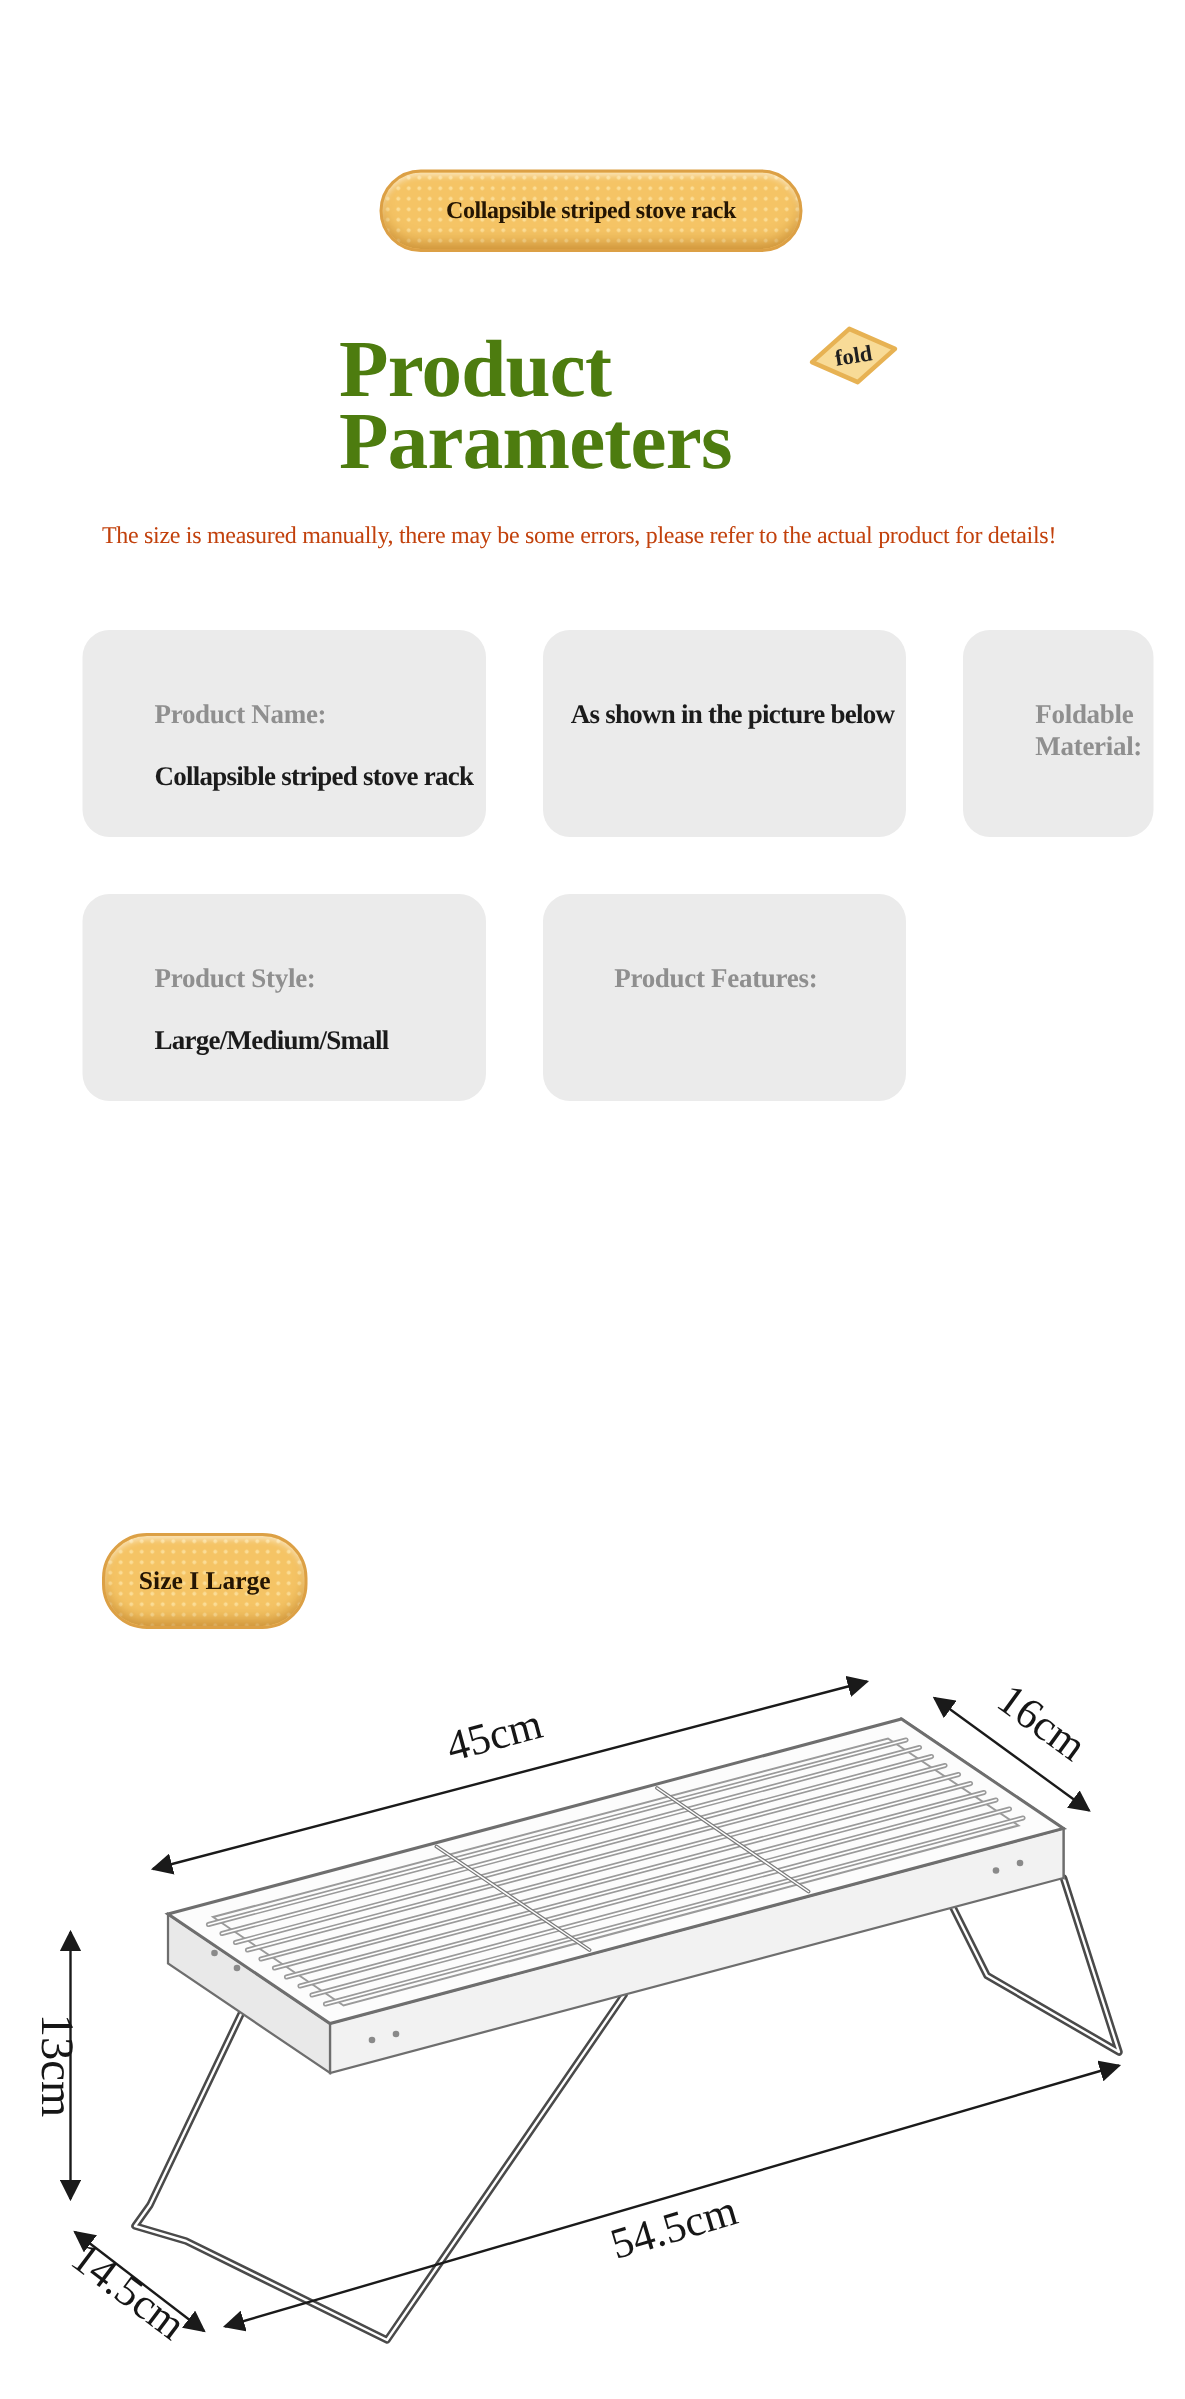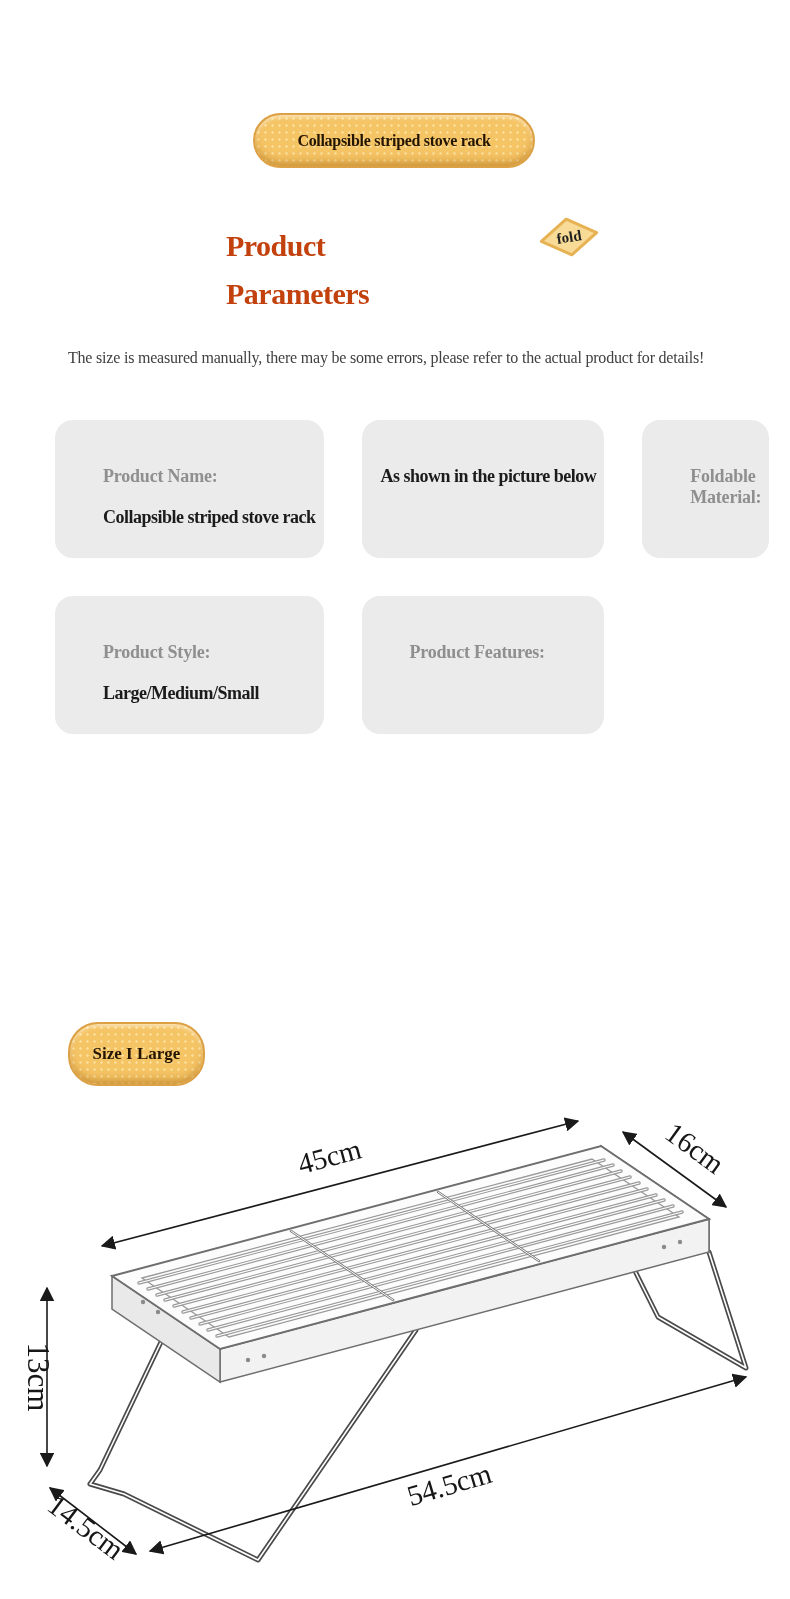--- a/index.html
+++ b/index.html
@@ -18,29 +18,29 @@
     box-shadow: inset 0 -7px 9px -3px rgba(164,96,10,0.5),
                 inset 0 3px 4px -1px rgba(255,255,255,0.6);
     color:#241503; font-weight:bold; white-space:nowrap;
   }
   .pill-top  { left:253px; top:113px; width:282px; height:55px; font-size:16px; letter-spacing:-0.3px; }
   .pill-size { left:68px;  top:1022px; width:137px; height:64px; font-size:17px; }
 
   
   .heading {
     position:absolute; left:226px; top:222px;
-    font-size:30px; line-height:48px; font-weight:bold; color:#c2410c;
+    font-size:54px; line-height:48px; font-weight:bold; color:#4d7c0f;
     letter-spacing:-0.5px;
   }
   .fold-badge { position:absolute; left:538px; top:216px; width:62px; height:42px; transform:rotate(-9deg); }
   .fold-badge text { font-size:15px; font-weight:bold; fill:#1f1f1f; }
 
   .subtitle {
     position:absolute; left:0; top:349px; width:772px; text-align:center;
-    font-size:16px; color:#404040; letter-spacing:-0.2px;
+    font-size:16px; color:#c2410c; letter-spacing:-0.2px;
   }
 
   
   .cards {
     position:absolute; left:55px; top:420px; width:683px;
     display:grid; grid-template-columns:1fr 1fr 1fr; column-gap:17px; row-gap:22px;gap:38px;
   }
   .card {
     height:138px; background:#ebebeb; border-radius:18px;
     box-sizing:border-box; padding:46px 8px 0 48px;

